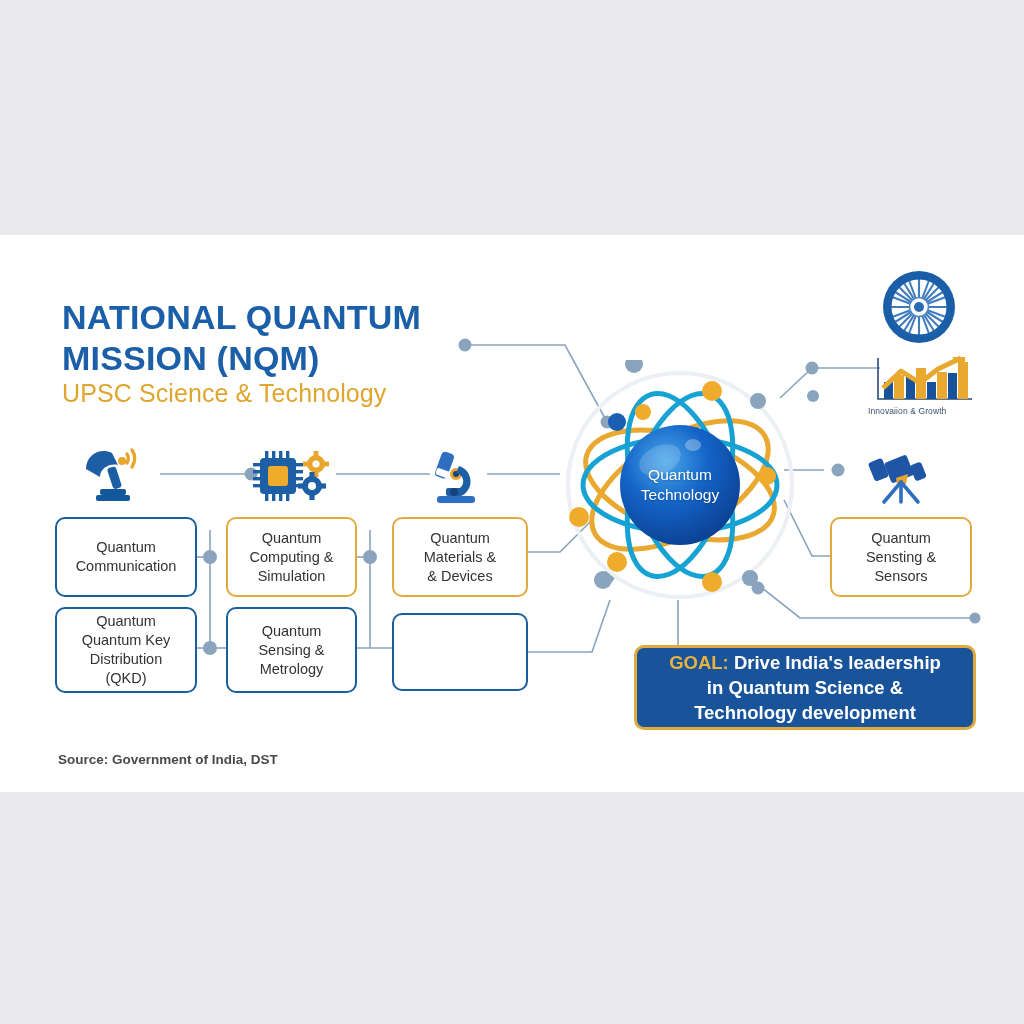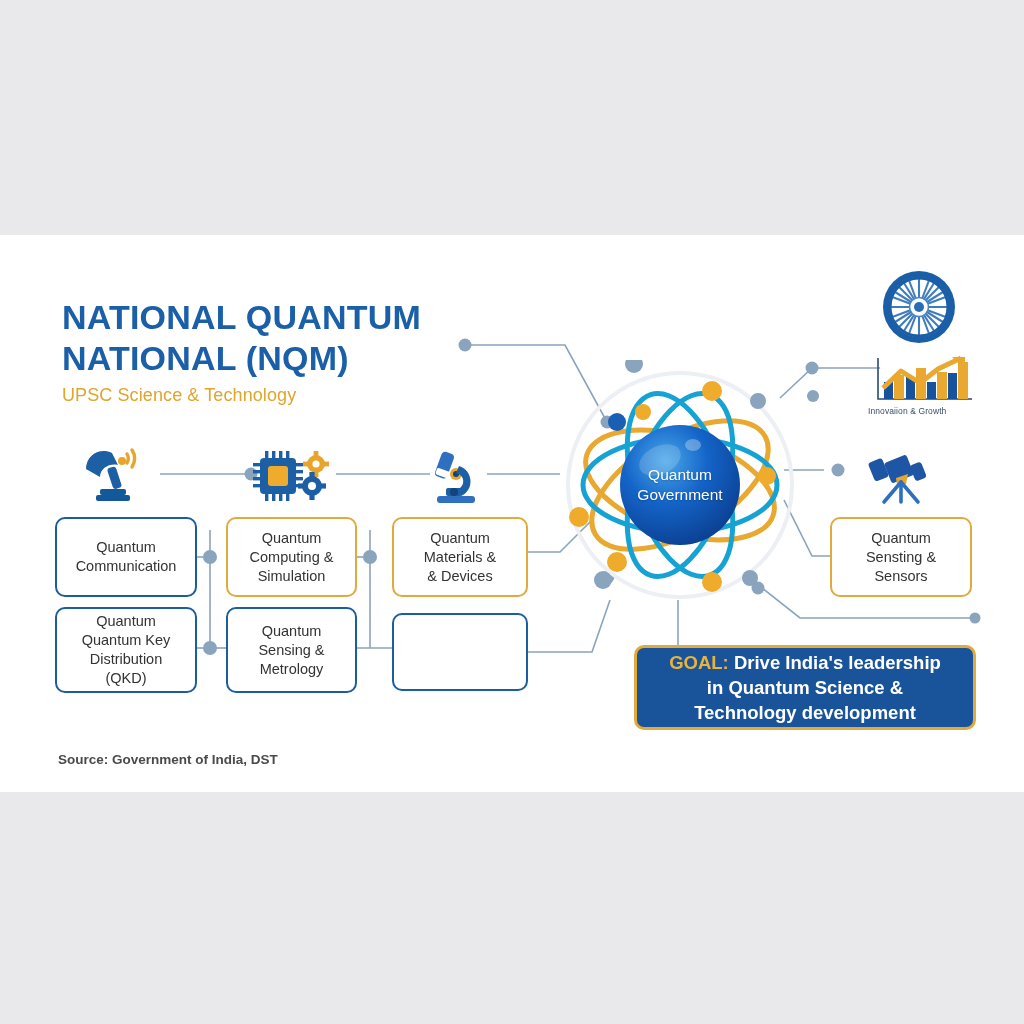--- a/index.html
+++ b/index.html
@@ -17,21 +17,21 @@
     background:#ffffff;
   }
 
   
   #title-block{position:absolute;left:62px;top:297px;width:470px;}
   .title-line{
     font-size:34px;font-weight:bold;letter-spacing:.2px;
     color:#1a5fa8;line-height:41px;white-space:nowrap;
   }
   #subtitle{
-    margin-top:6px;font-size:18px;color:#dfa52c;letter-spacing:.1px;
+    font-size:25px;color:#dfa52c;letter-spacing:.1px;
     white-space:nowrap;
   }
 
   
   .nbox{
     position:absolute;box-sizing:border-box;
     background:#ffffff;border-radius:10px;
     display:flex;align-items:center;justify-content:center;
     text-align:center;color:#333333;font-size:14.5px;line-height:19px;
   }
@@ -144,21 +144,21 @@
       <circle cx="812" cy="368" r="6.5"></circle>
       <circle cx="838" cy="470" r="6.5"></circle>
       <circle cx="758" cy="588" r="6.5"></circle>
       <circle cx="975" cy="618" r="5.5"></circle>
       <circle cx="813" cy="396" r="6"></circle>
     </g>
   </svg>
 
   <div id="title-block">
     <div class="title-line">NATIONAL QUANTUM</div>
-    <div class="title-line">NATIONAL (NQM)</div>
+    <div class="title-line">MISSION (NQM)</div>
     <div id="subtitle">UPSC Science &amp; Technology</div>
   </div>
 
   <div class="icon-wrap" id="ic-dish">
     <svg viewBox="0 0 82 62" width="82" height="62">
       <path d="M8 26 C8 12 22 4 34 10 L40 22 C32 20 22 25 22 34 Z" fill="#1d5fa4"></path>
       <rect x="32" y="24" width="9" height="22" rx="3" fill="#1d5fa4" transform="rotate(-18 36 35)"></rect>
       <rect x="22" y="46" width="26" height="6" rx="2" fill="#14589c"></rect>
       <rect x="18" y="52" width="34" height="6" rx="2" fill="#14589c"></rect>
       <circle cx="44" cy="18" r="4" fill="#e8a52c"></circle>
@@ -338,21 +338,21 @@
         <circle cx="152" cy="222" r="10" fill="#efab2c"></circle>
         <circle cx="207" cy="116" r="9" fill="#efab2c"></circle>
         <circle cx="74" cy="4" r="9" fill="#8aa4bd"></circle>
         <circle cx="198" cy="41" r="8" fill="#8aa4bd"></circle>
         <circle cx="43" cy="220" r="9" fill="#8aa4bd"></circle>
         <circle cx="190" cy="218" r="8" fill="#8aa4bd"></circle>
       </g>
     </svg>
     <div id="atom-label">
       <span>Quantum</span>
-      <span>Government</span>
+      <span>Technology</span>
     </div>
   </div>
 
   <div class="nbox b-blue" id="box-comm">
     <span>Quantum<br>Communication</span>
   </div>
   <div class="nbox b-blue" id="box-qkd">
     <span>Quantum<br>Quantum Key<br>Distribution<br>(QKD)</span>
   </div>
   <div class="nbox b-gold" id="box-computing">

